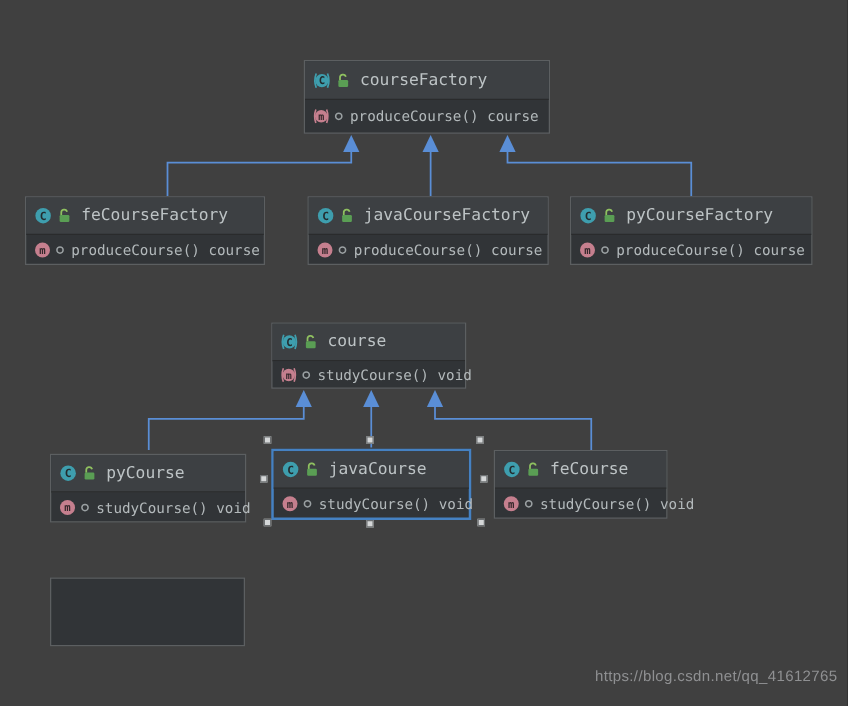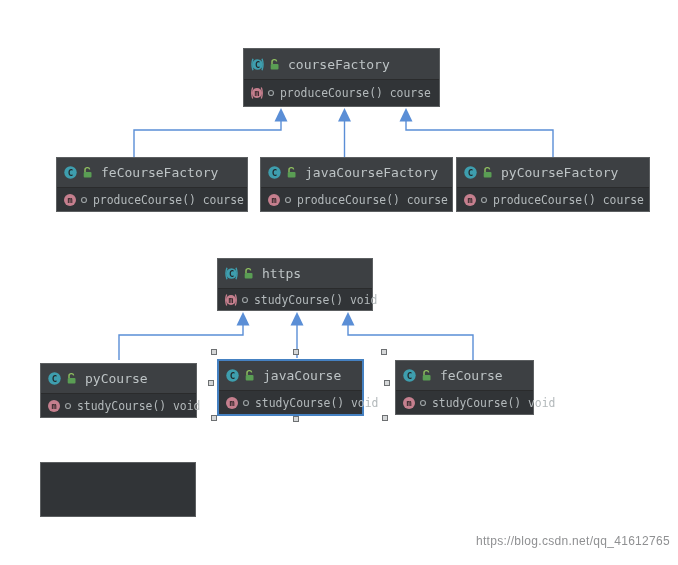--- a/index.html
+++ b/index.html
@@ -1,16 +1,16 @@
 <!DOCTYPE html>
 <html><head>
 <meta charset="utf-8">
 <style>
   html,body{margin:0;padding:0;background:#2b2b2b;}
-  #canvas{position:relative;width:678px;height:565px;background:#ffffff;overflow:hidden;
+  #canvas{position:relative;width:678px;height:565px;background:#404040;overflow:hidden;
           font-family:"DejaVu Sans Mono",monospace;}
   #edges{position:absolute;left:0;top:0;z-index:1;pointer-events:none;}
   .node{position:absolute;box-sizing:border-box;display:flex;flex-direction:column;
         background:#313437;border:1px solid #5c5f61;z-index:2;}
   .node.selected{border:2px solid #4581c2;}
   .hdr{flex:0 0 29px;display:flex;align-items:center;padding:0 6px;
        background:#3d4043;border-bottom:1px solid #2a2b2c;}
   .node.tall .hdr{flex-basis:30px;}
   .mrow{flex:1;display:flex;align-items:center;padding:0 6px;text-align:center;}
   .ttl{color:#bdc3c5;font-size:13px;margin-left:7px;white-space:nowrap;}
@@ -102,42 +102,42 @@
       <svg class="ic" width="14" height="14">
           <use href="#ic-method-iface"></use>
         </svg>
       <svg class="ic" width="8" height="8">
           <use href="#ic-vis"></use>
         </svg>
       <span class="mth">produceCourse() course</span>
     </div>
   </div>
 
-  <div class="node" style="left:56px;top:157px;width:192px;height:55px">
+  <div class="node" style="left:20px;top:157px;width:192px;height:55px">
     <div class="hdr">
       <svg class="ic" width="15" height="15">
           <use href="#ic-class"></use>
         </svg>
       <svg class="ic" width="13" height="13">
           <use href="#ic-lock"></use>
         </svg>
       <span class="ttl">feCourseFactory</span>
     </div>
     <div class="mrow">
       <svg class="ic" width="14" height="14">
           <use href="#ic-method"></use>
         </svg>
       <svg class="ic" width="8" height="8">
           <use href="#ic-vis"></use>
         </svg>
       <span class="mth">produceCourse() course</span>
     </div>
   </div>
 
-  <div class="node" style="left:260px;top:157px;width:193px;height:55px">
+  <div class="node" style="left:246px;top:157px;width:193px;height:55px">
     <div class="hdr">
       <svg class="ic" width="15" height="15">
           <use href="#ic-class"></use>
         </svg>
       <svg class="ic" width="13" height="13">
           <use href="#ic-lock"></use>
         </svg>
       <span class="ttl">javaCourseFactory</span>
     </div>
     <div class="mrow">
@@ -173,21 +173,21 @@
   </div>
 
   <div class="node" style="left:217px;top:258px;width:156px;height:53px">
     <div class="hdr">
       <svg class="ic" width="15" height="15">
           <use href="#ic-iface"></use>
         </svg>
       <svg class="ic" width="13" height="13">
           <use href="#ic-lock"></use>
         </svg>
-      <span class="ttl">https</span>
+      <span class="ttl">course</span>
     </div>
     <div class="mrow">
       <svg class="ic" width="14" height="14">
           <use href="#ic-method-iface"></use>
         </svg>
       <svg class="ic" width="8" height="8">
           <use href="#ic-vis"></use>
         </svg>
       <span class="mth">studyCourse() void</span>
     </div>
@@ -207,21 +207,21 @@
       <svg class="ic" width="14" height="14">
           <use href="#ic-method"></use>
         </svg>
       <svg class="ic" width="8" height="8">
           <use href="#ic-vis"></use>
         </svg>
       <span class="mth">studyCourse() void</span>
     </div>
   </div>
 
-  <div class="node selected" style="left:217px;top:359px;width:147px;height:57px">
+  <div class="node selected" style="left:217px;top:359px;width:160px;height:57px">
     <div class="hdr">
       <svg class="ic" width="15" height="15">
           <use href="#ic-class"></use>
         </svg>
       <svg class="ic" width="13" height="13">
           <use href="#ic-lock"></use>
         </svg>
       <span class="ttl">javaCourse</span>
     </div>
     <div class="mrow">

